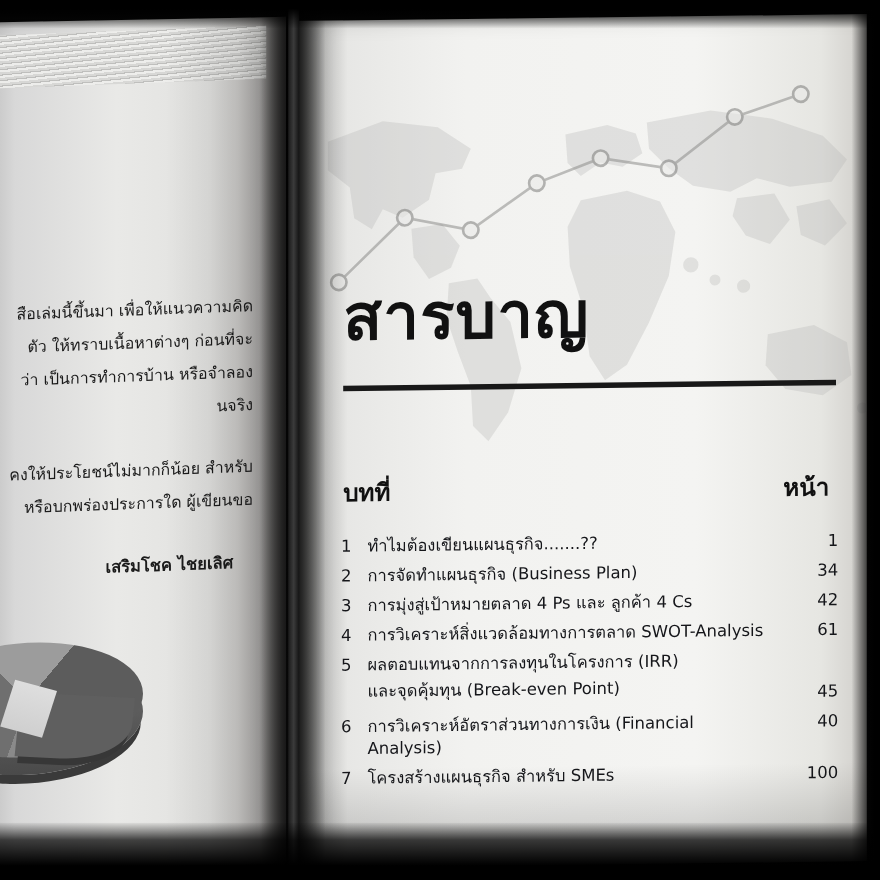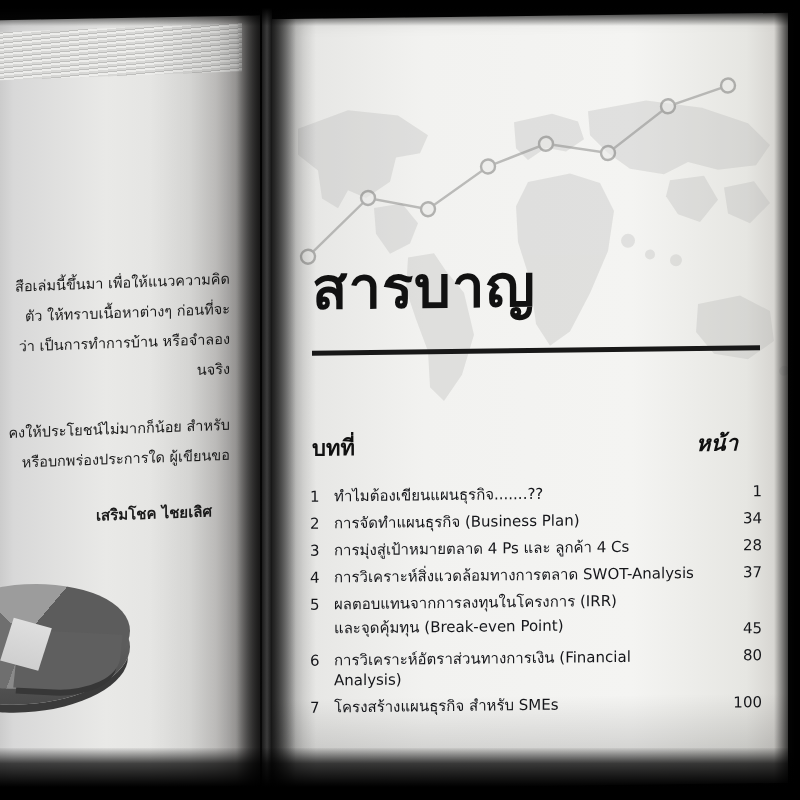--- a/index.html
+++ b/index.html
@@ -217,21 +217,21 @@
     position: absolute;
     left: 44px;
     top: 412px;
     width: 450px;
     display: flex;
     justify-content: space-between;
     font-size: 22px;
     font-weight: bold;
     color: #111;
   }
-  .col-head .ch-page { margin-right: 24px; font-style: italic; }
+  .col-head .ch-page { margin-right: 8px; }
 
   
   .toc-list {
     position: absolute;
     left: 42px;
     top: 468px;
     width: 456px;
     font-size: 15px;
     color: #15161a;
   }
@@ -399,42 +399,42 @@
 
       <div class="toc-row">
         <div class="toc-num">2</div>
         <div class="toc-title">การจัดทำแผนธุรกิจ (Business Plan)</div>
         <div class="toc-pg">34</div>
       </div>
 
       <div class="toc-row">
         <div class="toc-num">3</div>
         <div class="toc-title">การมุ่งสู่เป้าหมายตลาด 4 Ps และ ลูกค้า 4 Cs</div>
-        <div class="toc-pg">28</div>
+        <div class="toc-pg">42</div>
       </div>
 
       <div class="toc-row">
         <div class="toc-num">4</div>
         <div class="toc-title">การวิเคราะห์สิ่งแวดล้อมทางการตลาด SWOT-Analysis</div>
-        <div class="toc-pg">37</div>
+        <div class="toc-pg">61</div>
       </div>
 
       <div class="toc-row two-line">
         <div class="toc-num">5</div>
         <div class="toc-title">
           <span>ผลตอบแทนจากการลงทุนในโครงการ (IRR)</span>
           <span class="toc-sub">และจุดคุ้มทุน (Break-even Point)</span>
         </div>
         <div class="toc-pg">45</div>
       </div>
 
       <div class="toc-row">
         <div class="toc-num">6</div>
         <div class="toc-title">การวิเคราะห์อัตราส่วนทางการเงิน (Financial Analysis)</div>
-        <div class="toc-pg">80</div>
+        <div class="toc-pg">40</div>
       </div>
 
       <div class="toc-row">
         <div class="toc-num">7</div>
         <div class="toc-title">โครงสร้างแผนธุรกิจ สำหรับ SMEs</div>
         <div class="toc-pg">100</div>
       </div>
 
     </div>
 

